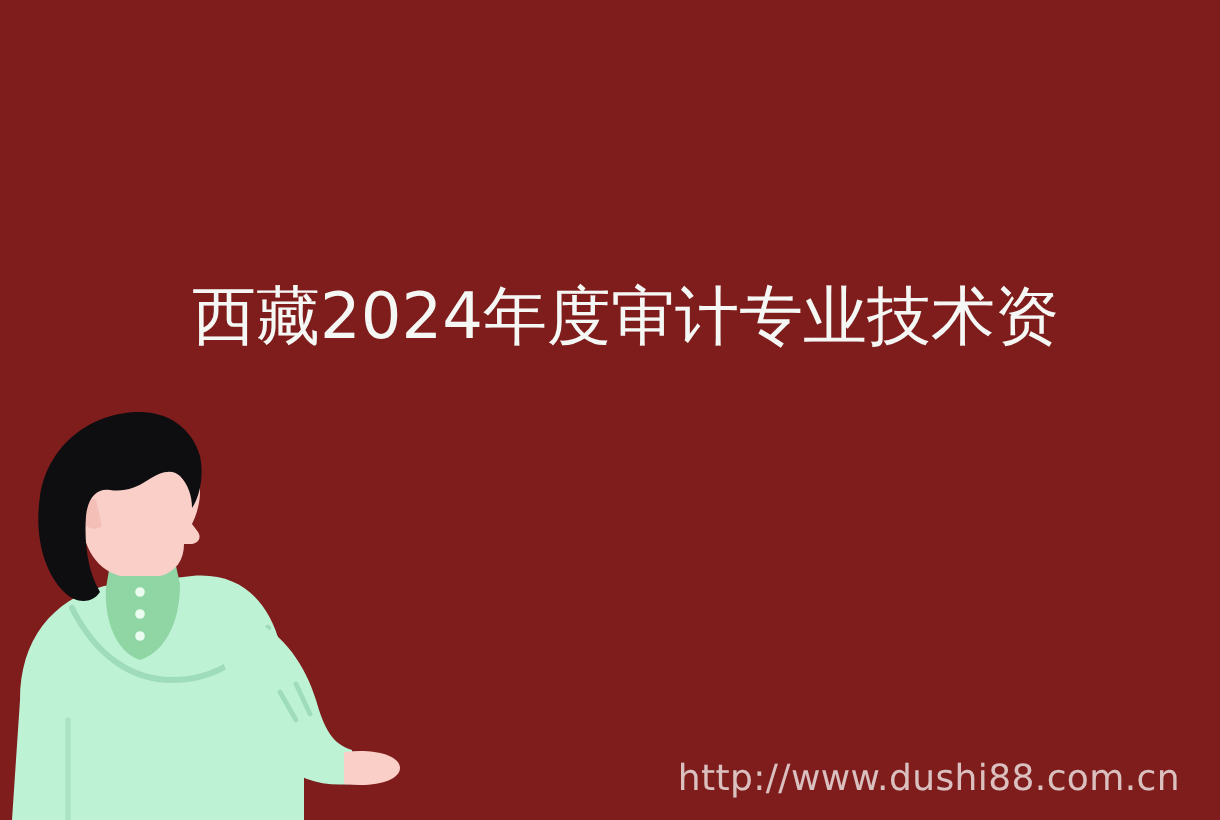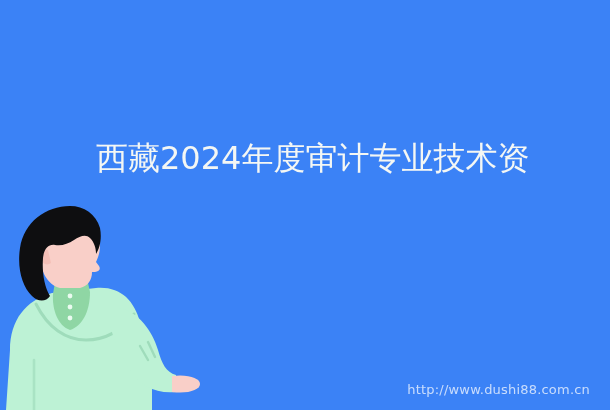--- a/index.html
+++ b/index.html
@@ -10,21 +10,21 @@
   }
   body {
     font-family: "DejaVu Sans", "Liberation Sans", sans-serif;
   }
 
   #cover {
     position: relative;
     width: 610px;
     height: 410px;
     overflow: hidden;
-    background: #3b82f6;
+    background: #7f1d1d;
   }
 
   
   #title-block {
     position: absolute;
     left: 96px;
     top: 136px;
     width: 420px;
     z-index: 5;
   }
@@ -37,21 +37,21 @@
     letter-spacing: 0px;
     white-space: nowrap;
   }
 
   
   #watermark {
     position: absolute;
     right: 20px;
     bottom: 13px;
     font-family: "DejaVu Sans", "Liberation Sans", sans-serif;
-    font-size: 13px;
+    font-size: 18px;
     line-height: 15px;
     color: rgba(255, 255, 255, 0.72);
     letter-spacing: 0.2px;
     z-index: 6;
     white-space: nowrap;
   }
 
   
   #person {
     position: absolute;

